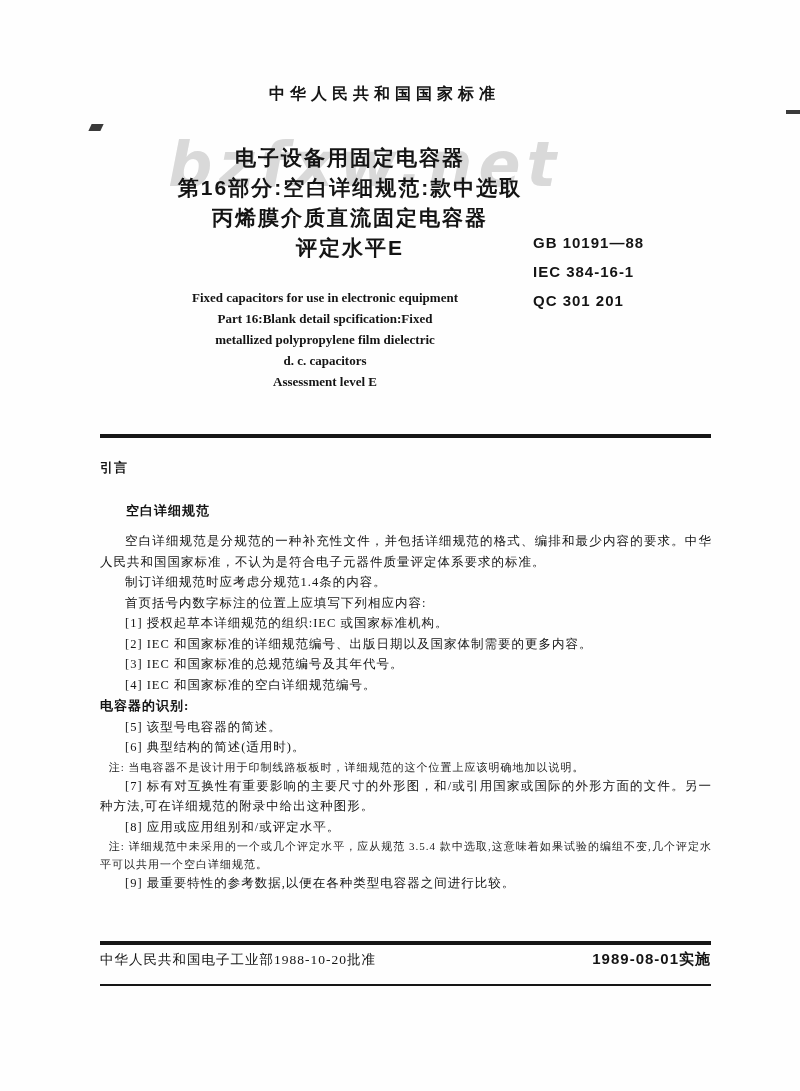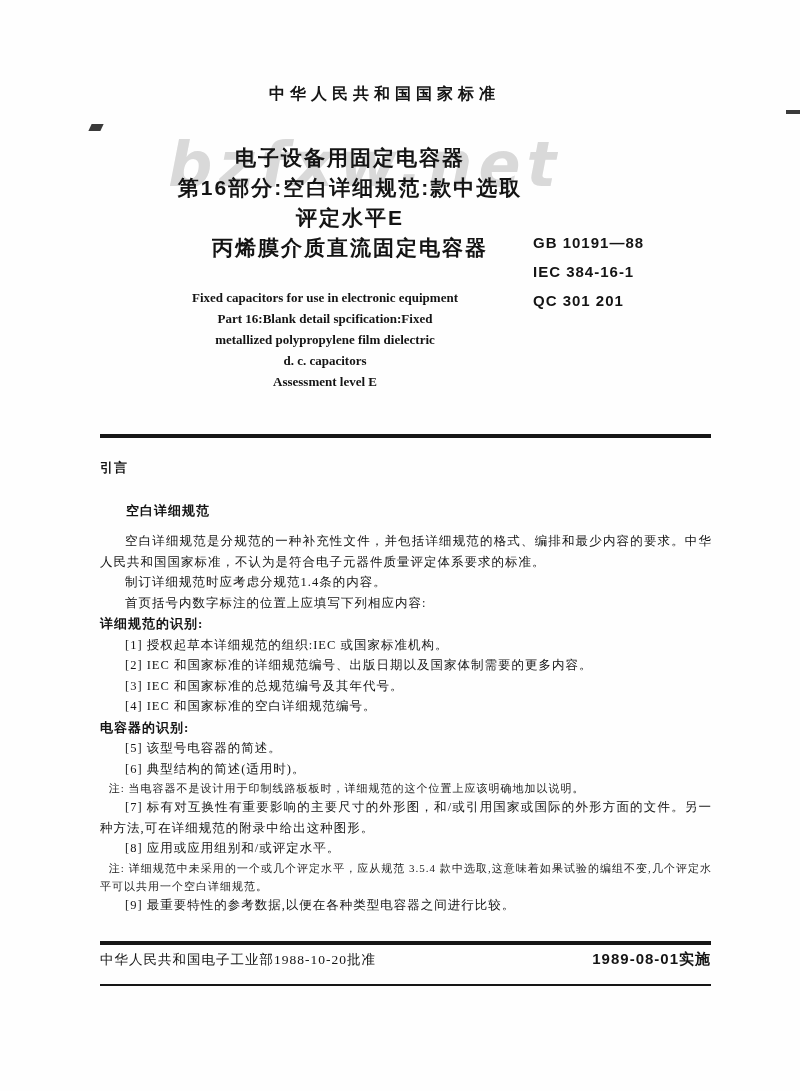--- a/index.html
+++ b/index.html
@@ -152,22 +152,22 @@
   <div class="artifact artifact-left"></div>
   <div class="artifact artifact-right"></div>
 
   <div class="header">
 
     <div class="std-label">中华人民共和国国家标准</div>
 
     <div class="title-block">
       <div>电子设备用固定电容器</div>
       <div>第16部分:空白详细规范:款中选取</div>
+      <div>丙烯膜介质直流固定电容器</div>
       <div>评定水平E</div>
-      <div>丙烯膜介质直流固定电容器</div>
     </div>
 
     <div class="codes">
       <div>GB 10191—88</div>
       <div>IEC 384-16-1</div>
       <div>QC 301  201</div>
     </div>
 
     <div class="english-block">
       <div>Fixed capacitors for use in electronic equipment</div>
@@ -180,21 +180,20 @@
     <div class="rule header-rule"></div>
   </div>
 
   <div class="doc-body">
     <div class="intro-heading">引言</div>
     <div class="section-heading">空白详细规范</div>
 
     <div class="para">空白详细规范是分规范的一种补充性文件，并包括详细规范的格式、编排和最少内容的要求。中华人民共和国国家标准，不认为是符合电子元器件质量评定体系要求的标准。</div>
     <div class="para">制订详细规范时应考虑分规范1.4条的内容。</div>
     <div class="para">首页括号内数字标注的位置上应填写下列相应内容:</div>
-    <div class="bold-head">详细规范的识别:</div>
     <div class="item">[1] 授权起草本详细规范的组织:IEC 或国家标准机构。</div>
     <div class="item">[2] IEC 和国家标准的详细规范编号、出版日期以及国家体制需要的更多内容。</div>
     <div class="item">[3] IEC 和国家标准的总规范编号及其年代号。</div>
     <div class="item">[4] IEC 和国家标准的空白详细规范编号。</div>
     <div class="bold-head">电容器的识别:</div>
     <div class="item">[5] 该型号电容器的简述。</div>
     <div class="item">[6] 典型结构的简述(适用时)。</div>
     <div class="note">注: 当电容器不是设计用于印制线路板板时，详细规范的这个位置上应该明确地加以说明。</div>
     <div class="item">[7] 标有对互换性有重要影响的主要尺寸的外形图，和/或引用国家或国际的外形方面的文件。另一种方法,可在详细规范的附录中给出这种图形。</div>
     <div class="item">[8] 应用或应用组别和/或评定水平。</div>

